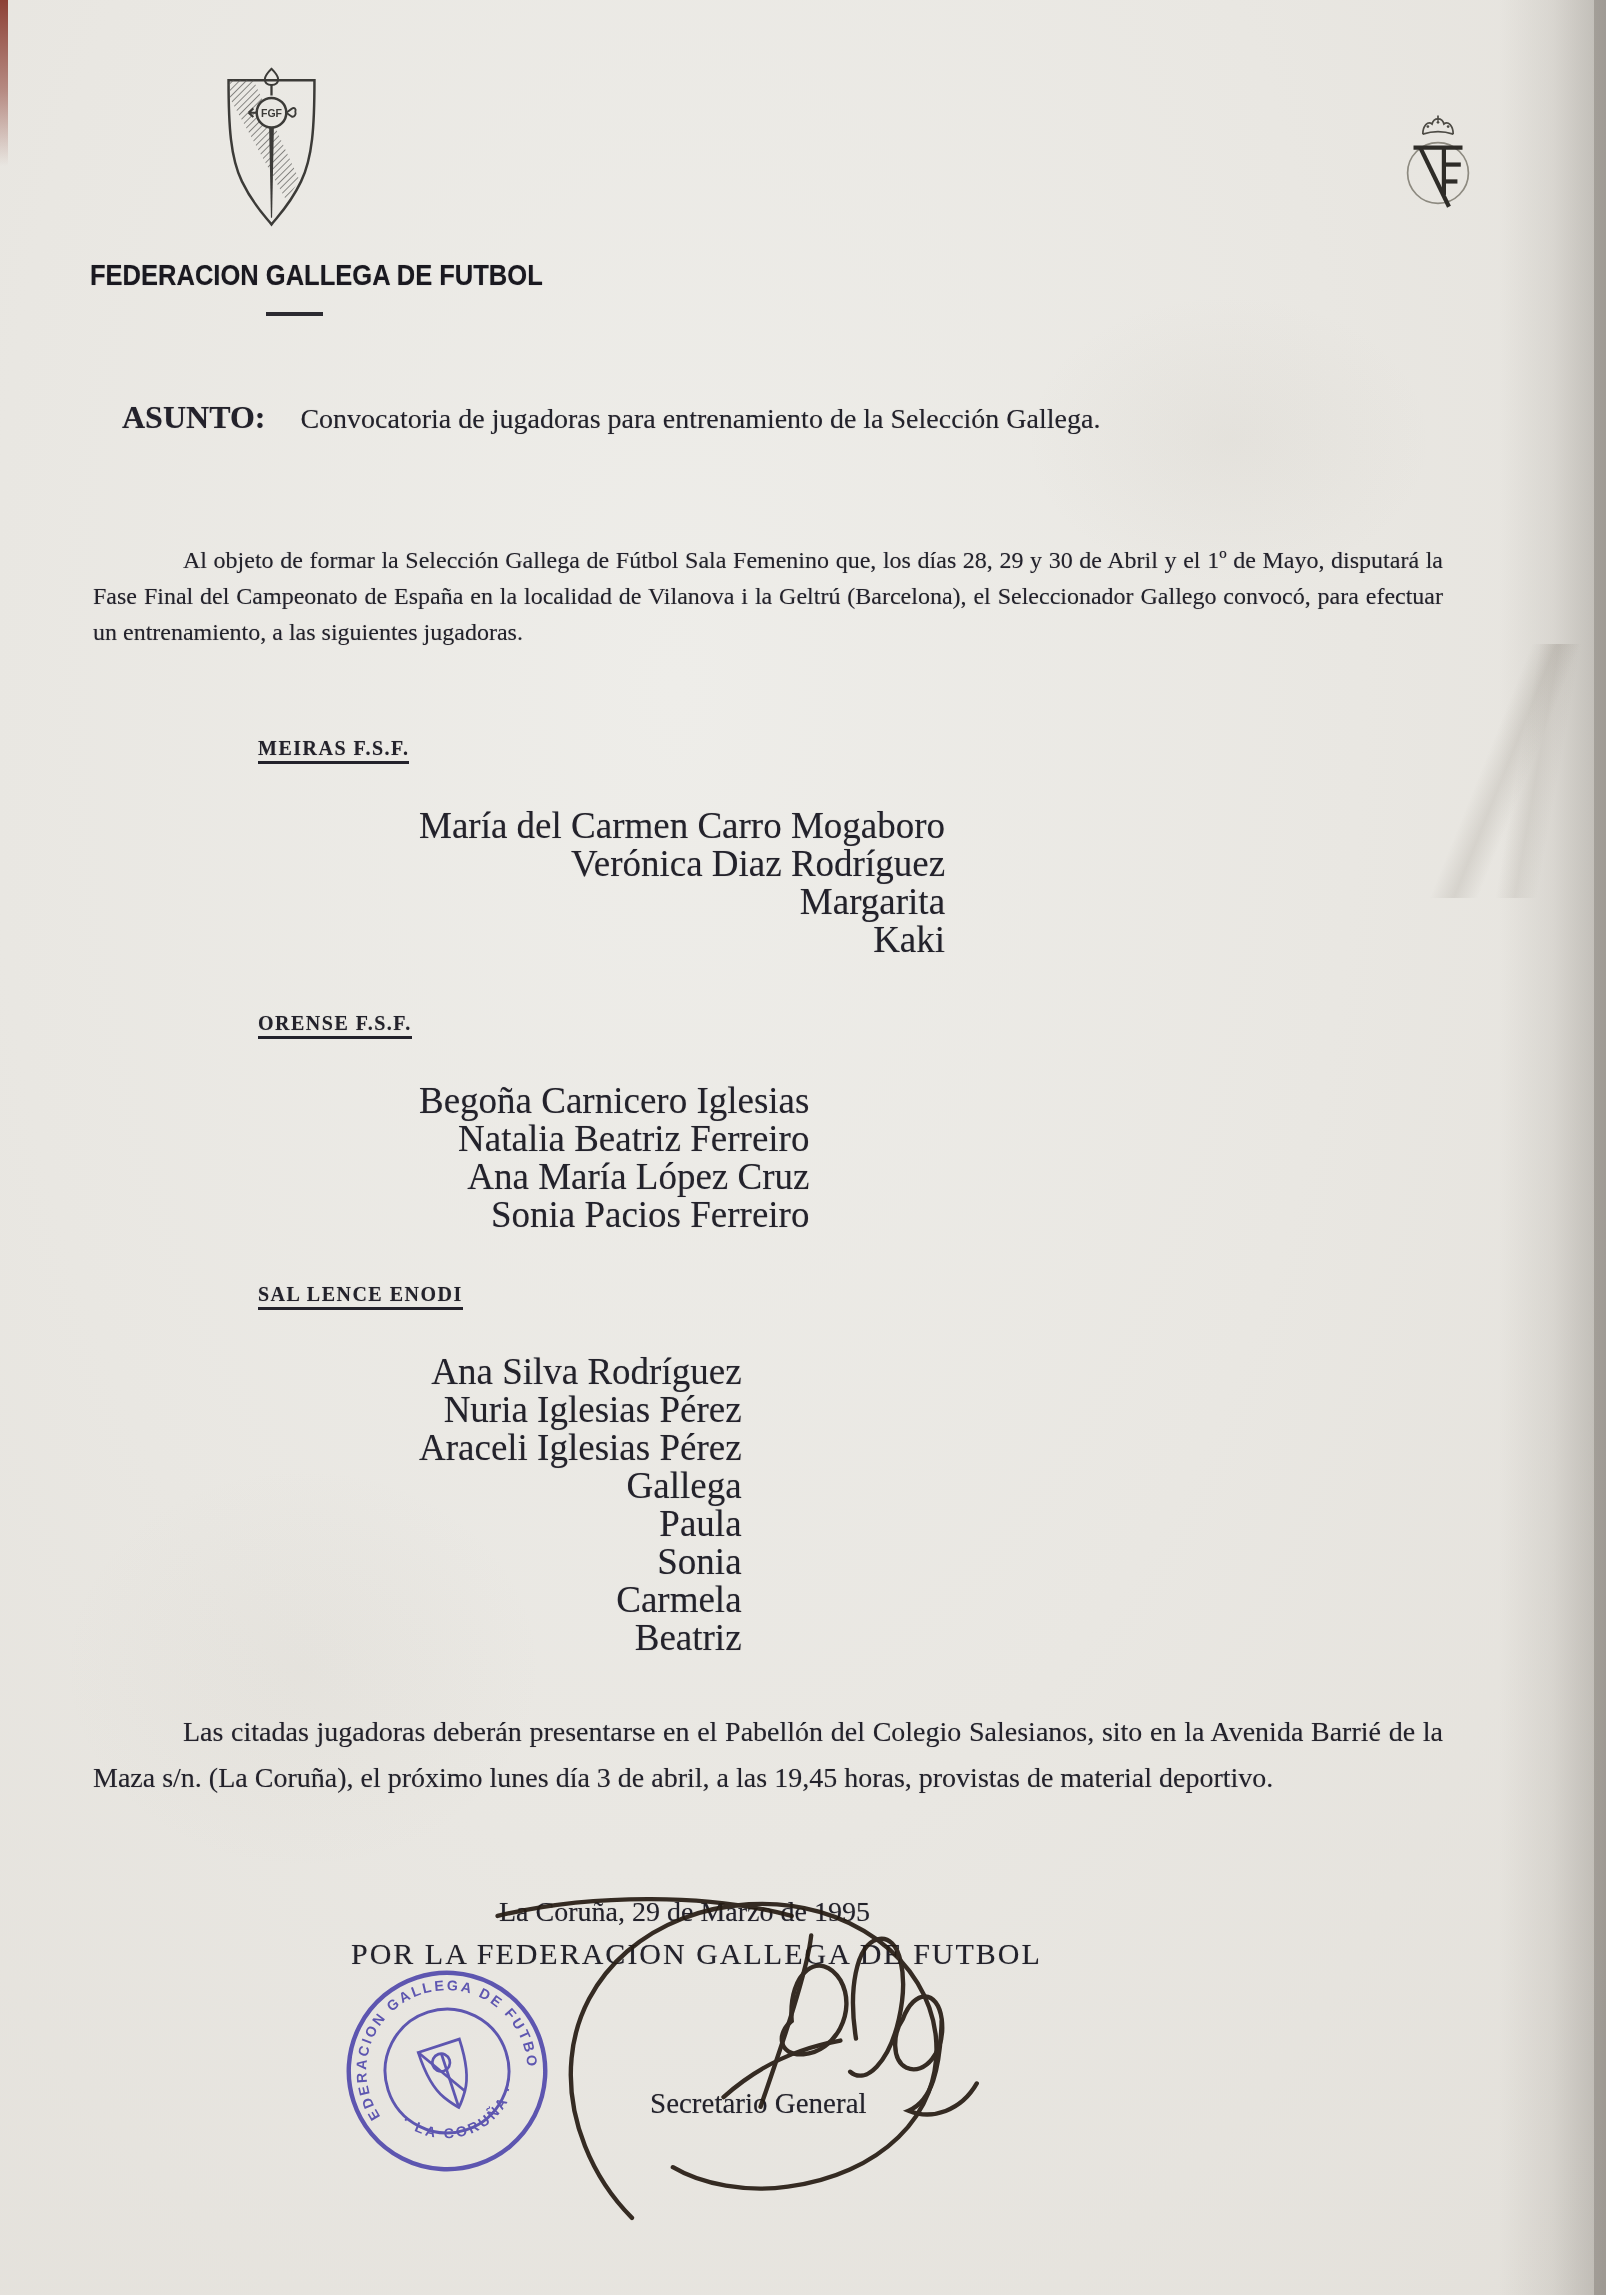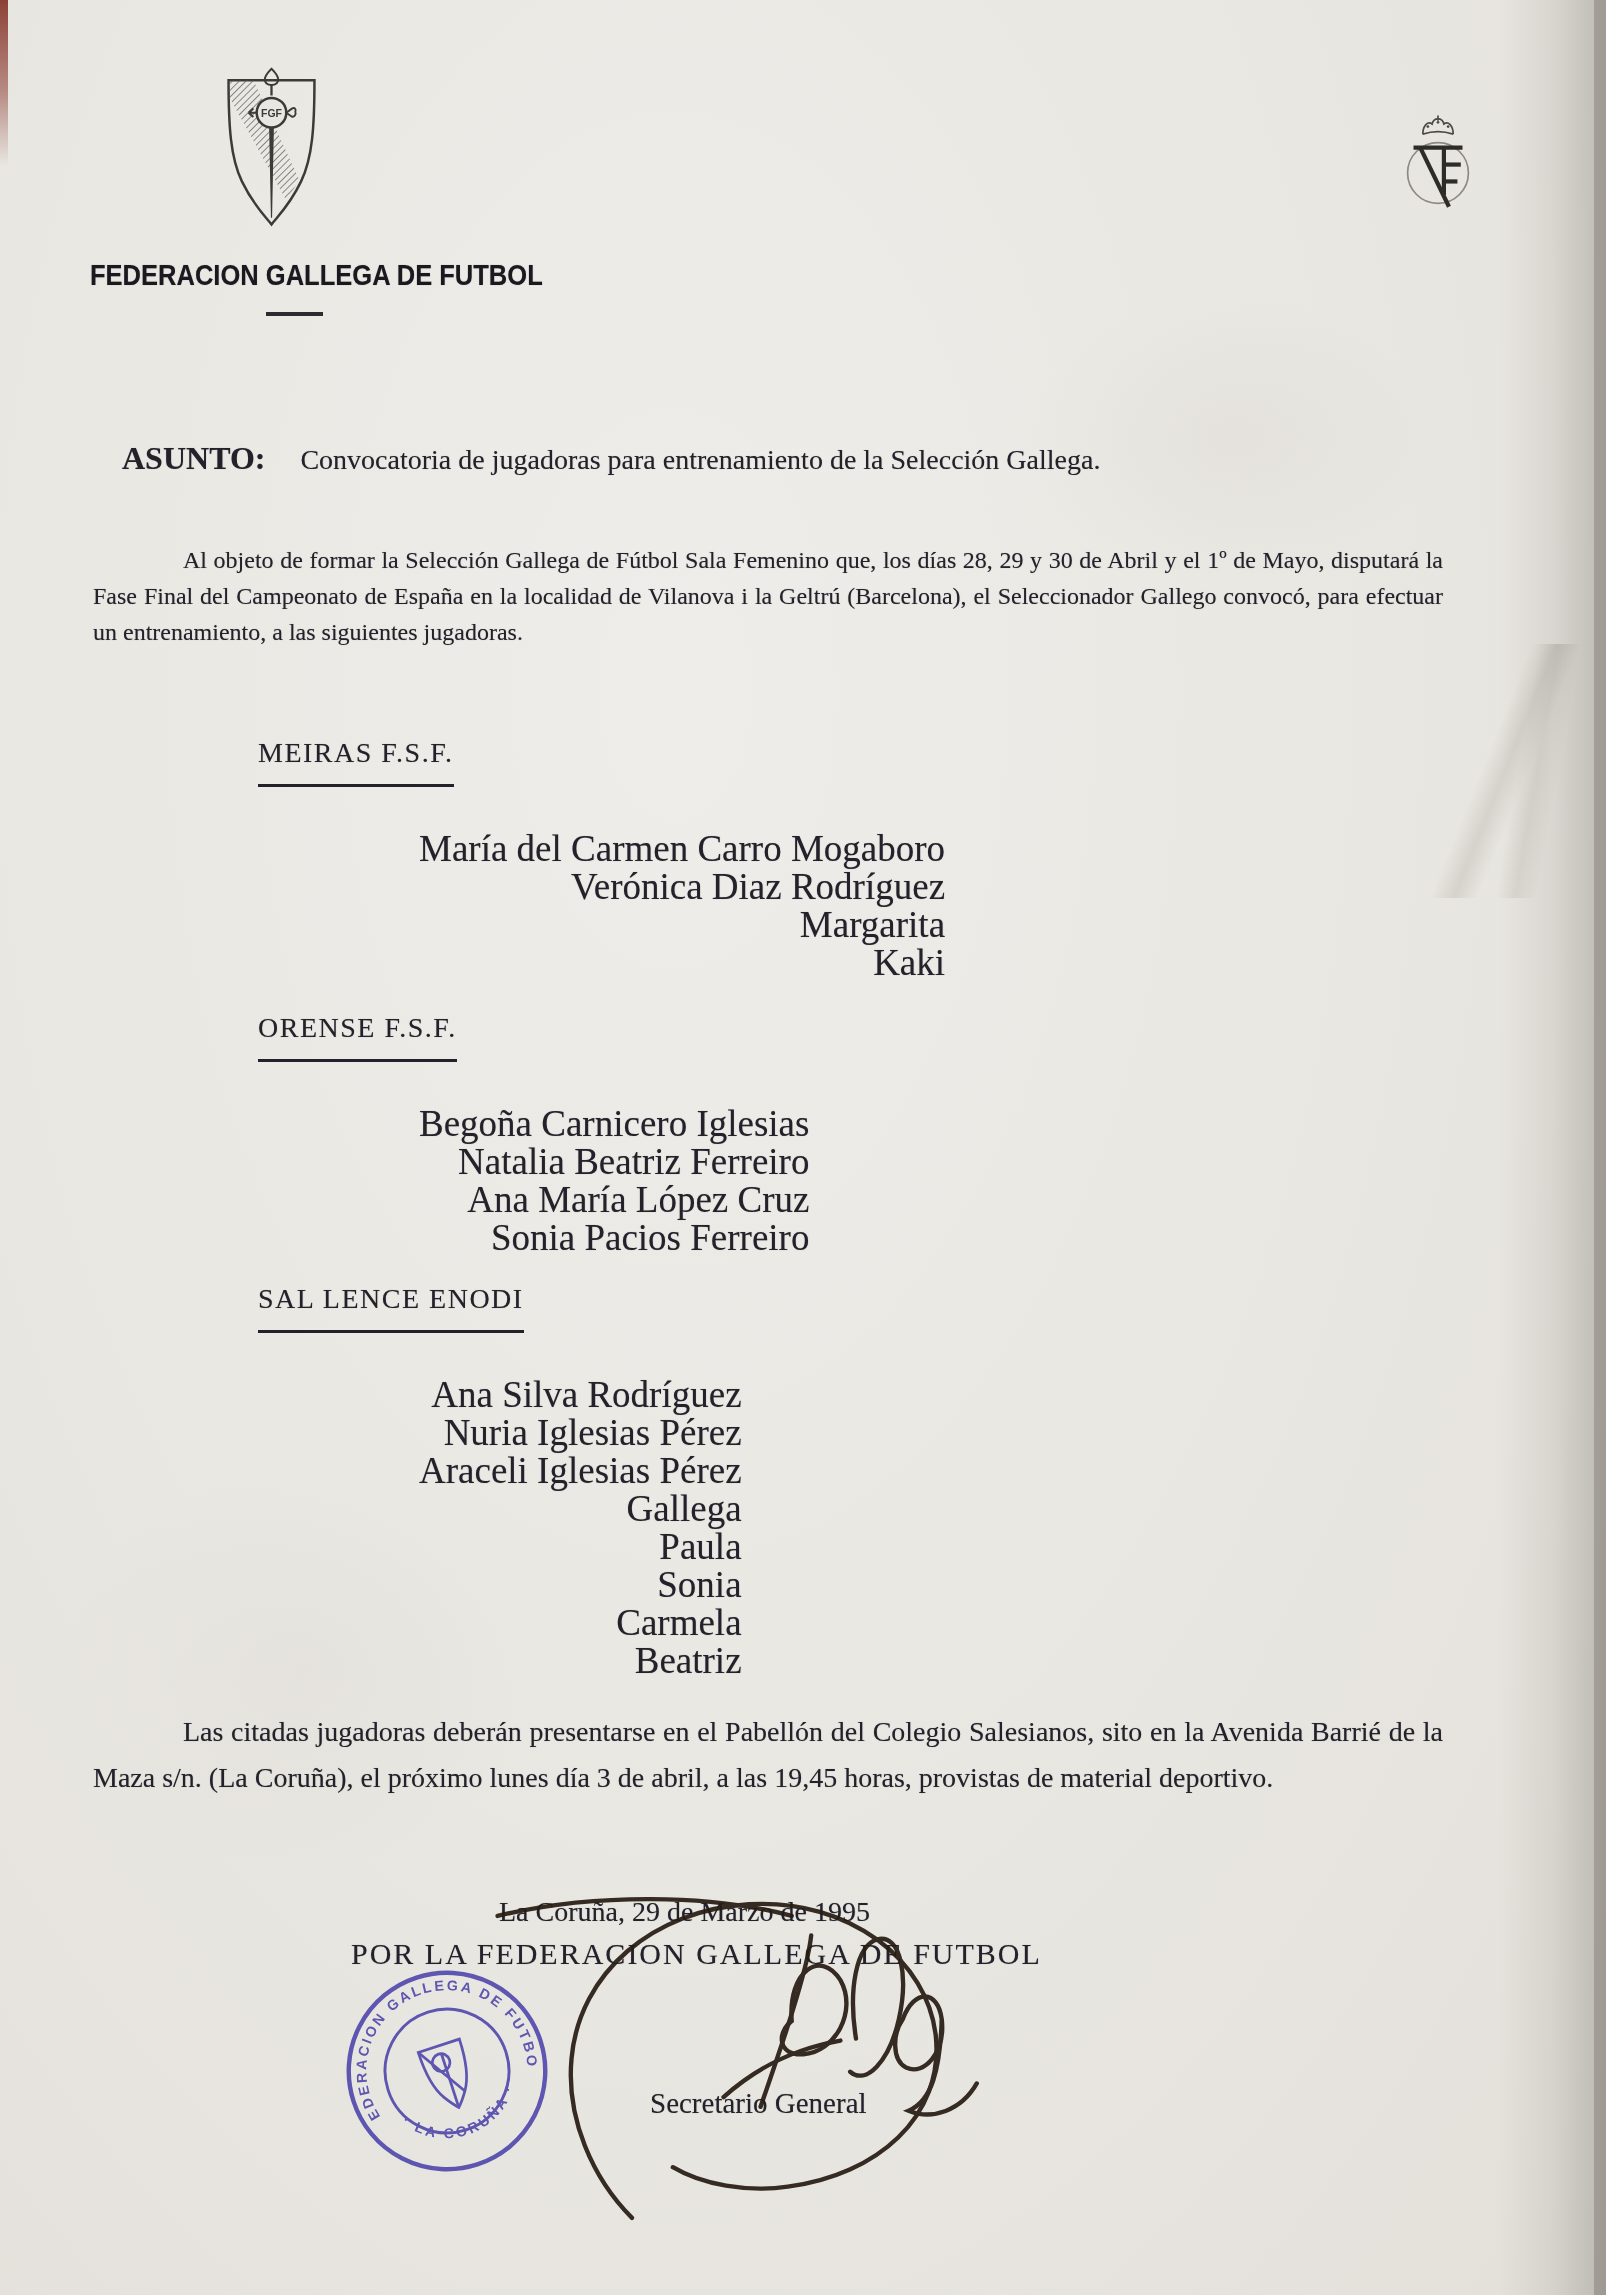--- a/index.html
+++ b/index.html
@@ -46,37 +46,37 @@
   .org-name{
     position:absolute;left:90px;top:259px;
     font-family:"Liberation Sans", sans-serif;
     font-weight:bold;font-size:29px;letter-spacing:0px;
     color:#1a1920;transform:scaleX(.88);transform-origin:left center;
     white-space:nowrap;text-shadow:0 0 1px rgba(26,25,32,.4);
   }
   .org-underline{position:absolute;left:266px;top:312px;width:57px;height:3.9px;background:#2c2b31;}
 
   
-  .subject{position:absolute;left:122px;top:440px;white-space:nowrap;font-size:28px;}
+  .subject{position:absolute;left:122px;top:399px;white-space:nowrap;font-size:28px;}
   .subject .label{font-weight:bold;font-size:32px;margin-right:35px;}
 
   
   .intro{
     position:absolute;left:93px;top:542px;width:1350px;
     font-size:24px;line-height:36px;text-align:justify;text-indent:90px;
   }
 
   
   .team-section{position:absolute;left:258px;}
   .team-section:nth-of-type(1){top:737px;}
   .team-section:nth-of-type(2){top:1012px;}
   .team-section:nth-of-type(3){top:1283px;}
   .team-heading{
-    display:inline-block;font-weight:normal;font-size:28px;letter-spacing:1.5px;
-    border-bottom:3.9px solid #23222b;padding-bottom:15px;white-space:nowrap;
+    display:inline-block;font-weight:bold;font-size:20px;letter-spacing:1.5px;
+    border-bottom:3.9px solid #23222b;padding-bottom:1px;white-space:nowrap;
   }
   .players{margin:43px 16px 0 161px;font-size:37px;line-height:38px;white-space:nowrap;text-align:right;}
 
   
   .closing-1{
     position:absolute;left:93px;top:1709px;width:1350px;
     font-size:28px;line-height:46px;text-align:justify;text-indent:90px;
   }
   .closing-2{
     position:absolute;left:93px;top:1826px;width:1350px;

